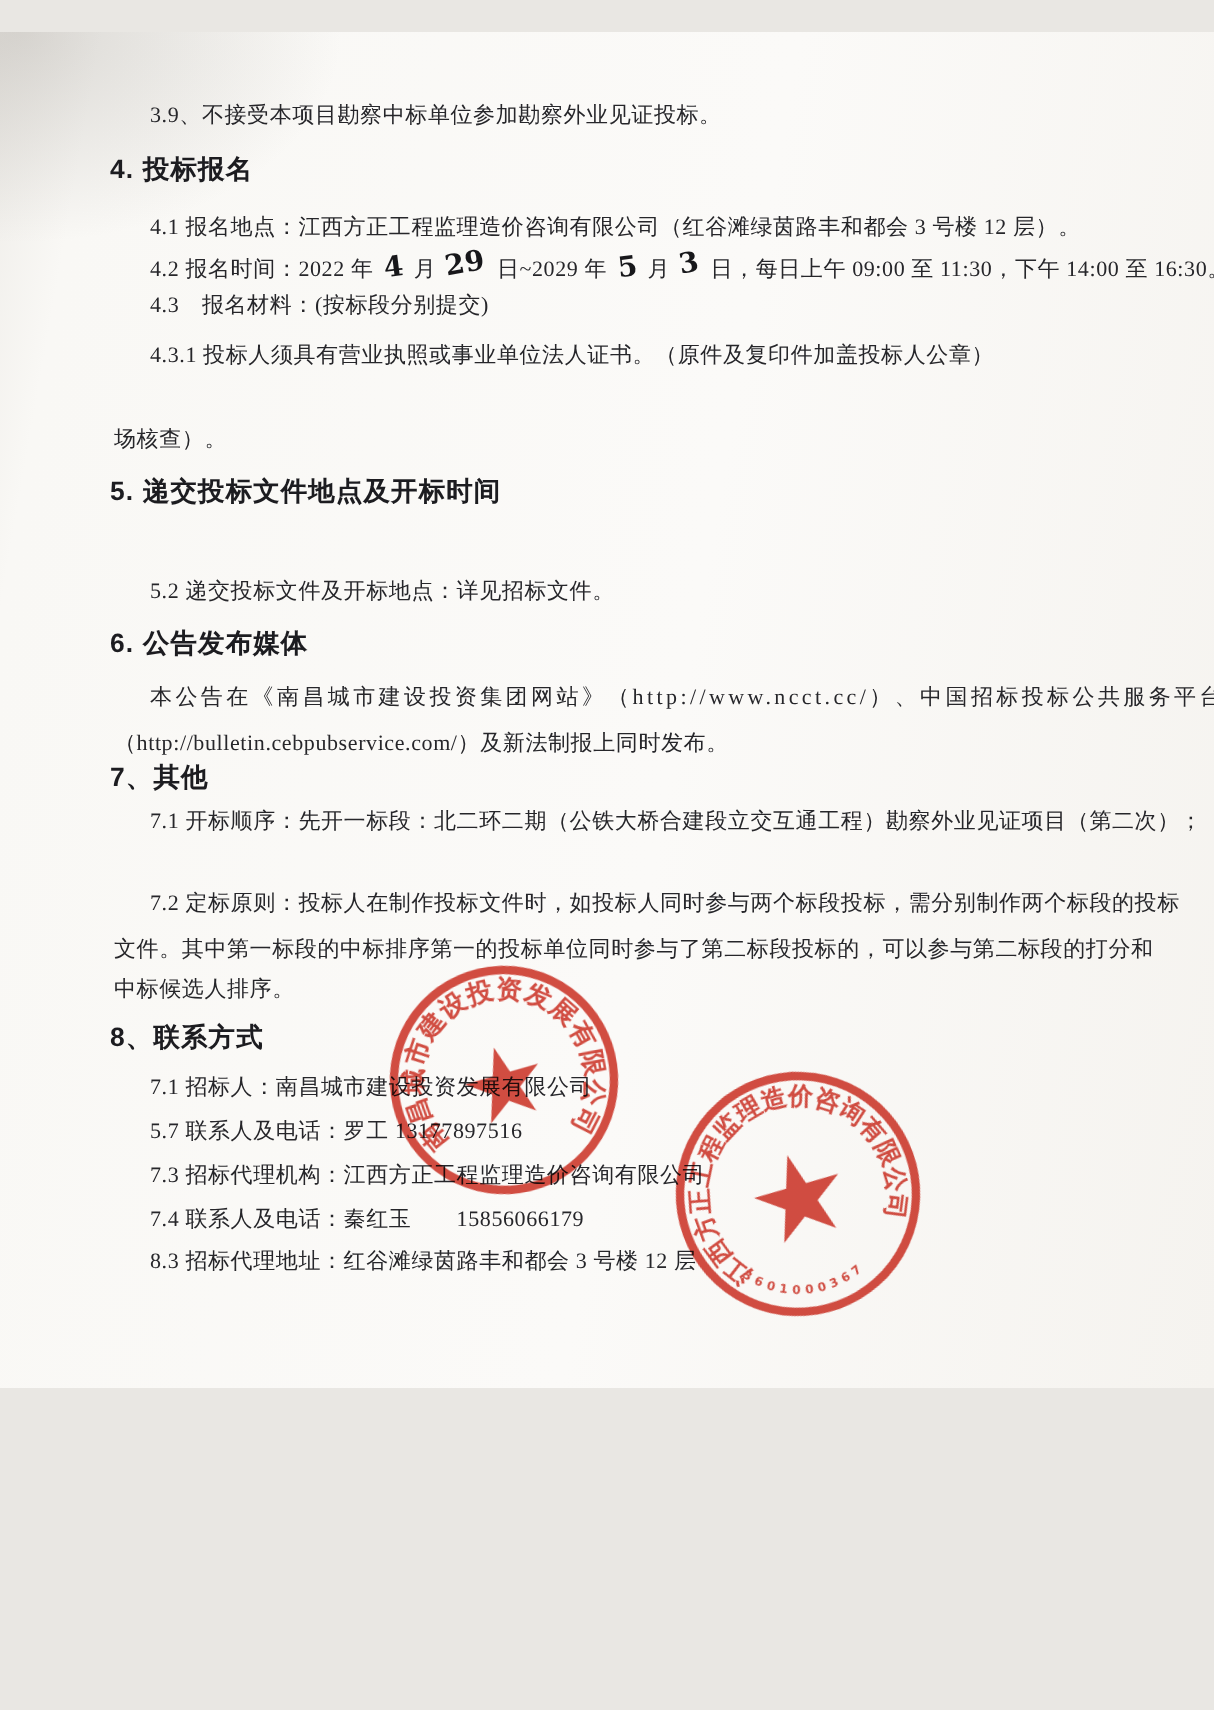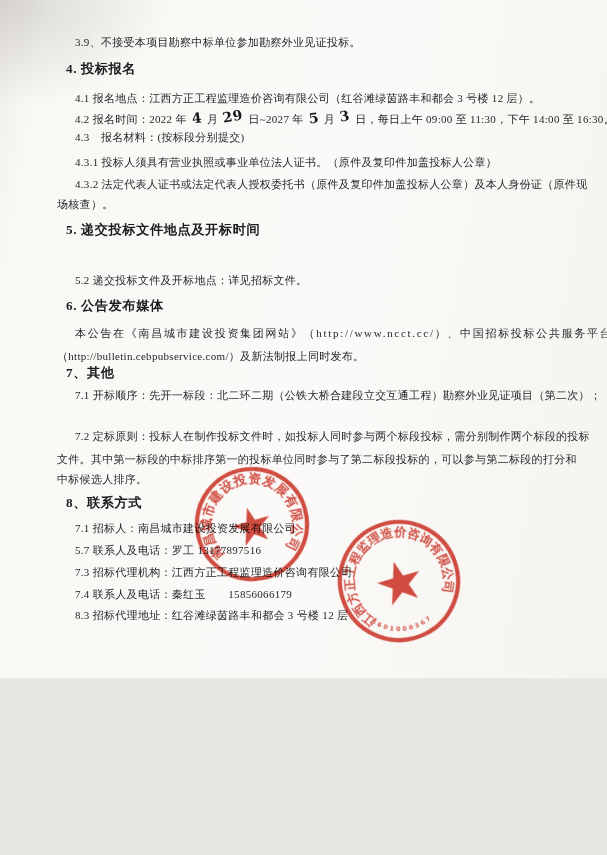--- a/index.html
+++ b/index.html
@@ -1,31 +1,31 @@
 <!DOCTYPE html>
 <html><head>
 <meta charset="utf-8">
 <style>
   html,body{margin:0;padding:0;background:#e9e7e3;}
   .page{
-    position:relative;width:607px;height:678px;margin:0 auto;overflow:hidden;
+    position:relative;width:607px;height:678px;margin:16px auto;overflow:hidden;
     background:
       radial-gradient(260px 170px at 10px 0px, rgba(150,145,138,.30), rgba(150,145,138,0) 62%),
       linear-gradient(100deg,#efede9 0%,#f9f8f5 7%,#fbfaf8 55%,#f5f3ef 100%);
     font-family:"Liberation Serif","DejaVu Serif",serif;
     color:#26262a;
   }
   .ln{
     position:absolute;left:75px;white-space:nowrap;
     font-size:11px;letter-spacing:.3px;line-height:15px;
   }
   .cont{left:57px;}
   .hd{
-    position:absolute;left:66px;white-space:nowrap;
-    font-family:Liberation Serif, serif;
+    position:absolute;left:55px;white-space:nowrap;
+    font-family:Liberation Sans, sans-serif;
     font-weight:bold;font-size:13.2px;color:#1c1c20;letter-spacing:.6px;
   }
   .sp{letter-spacing:1.7px;}
   .hw{
     display:inline-block;font-family:"DejaVu Serif",serif;font-weight:700;
     font-size:14px;color:#17171a;transform:rotate(-7deg);margin:0 2px;
   }
   .hw.up{transform:rotate(-10deg) translateY(-2px);}
   .pagenum{position:absolute;top:762px;left:0;width:607px;text-align:center;font-size:11px;color:#3a3a3e;}
   .seal{position:absolute;mix-blend-mode:multiply;opacity:.87;filter:blur(.25px);}
@@ -46,30 +46,29 @@
   <div class="ln" style="top:35px">3.9、不接受本项目勘察中标单位参加勘察外业见证投标。</div>
 
   <div class="hd" style="top:60px">4. 投标报名</div>
   <div class="ln" style="top:91px">4.1 报名地点：江西方正工程监理造价咨询有限公司（红谷滩绿茵路丰和都会 3 号楼 12 层）。</div>
 
   <div class="ln" style="top:111px">
     <span>4.2 报名时间：2022 年</span>
     <span class="hw">4</span>
     <span>月</span>
     <span class="hw up">29</span>
-    <span>日~2027 年</span>
+    <span>日~2029 年</span>
     <span class="hw">5</span>
     <span>月</span>
     <span class="hw up">3</span>
     <span>日，每日上午 09:00 至 11:30，下午 14:00 至 16:30。</span>
   </div>
 
   <div class="ln" style="top:130px">4.3　报名材料：(按标段分别提交)</div>
   <div class="ln" style="top:155px">4.3.1 投标人须具有营业执照或事业单位法人证书。（原件及复印件加盖投标人公章）</div>
-  <div class="ln" style="top:177px">4.3.2 法定代表人证书或法定代表人授权委托书（原件及复印件加盖投标人公章）及本人身份证（原件现</div>
   <div class="ln cont" style="top:197px">场核查）。</div>
 
   <div class="hd" style="top:221px">5. 递交投标文件地点及开标时间</div>
   <div class="ln" style="top:273px">5.2 递交投标文件及开标地点：详见招标文件。</div>
 
   <div class="hd" style="top:297px">6. 公告发布媒体</div>
   <div class="ln sp" style="top:326px">本公告在《南昌城市建设投资集团网站》（http://www.ncct.cc/）、中国招标投标公共服务平台</div>
   <div class="ln cont" style="top:349px">（http://bulletin.cebpubservice.com/）及新法制报上同时发布。</div>
 
   <div class="hd" style="top:364px">7、其他</div>

